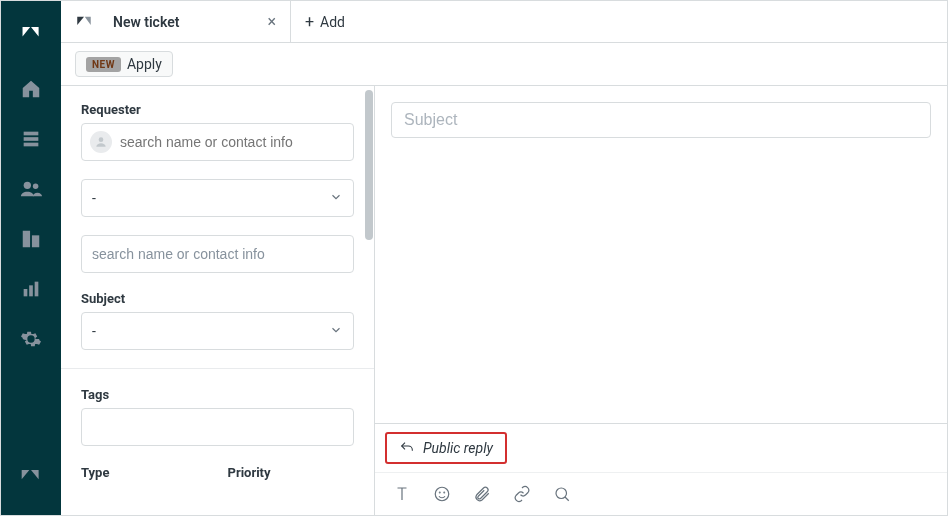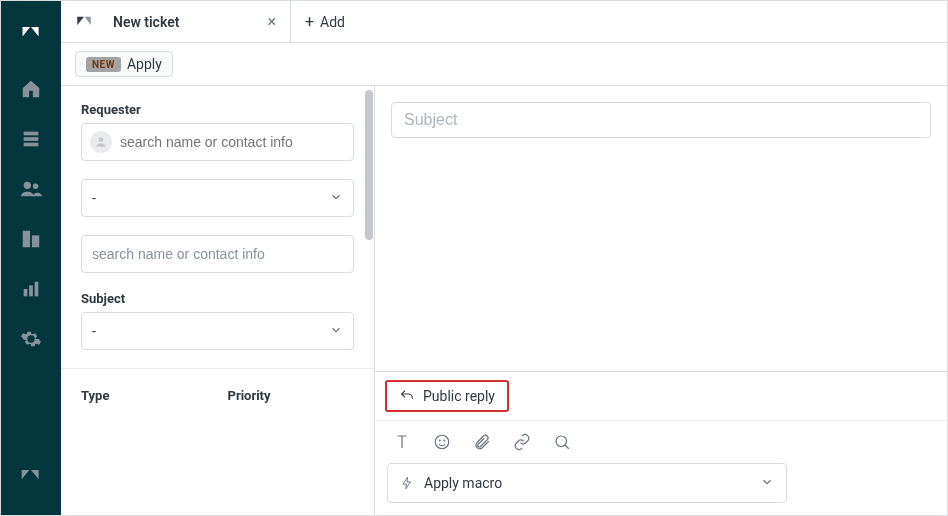--- a/index.html
+++ b/index.html
@@ -60,21 +60,21 @@
   .scroll-track { position: absolute; right: 1px; top: 4px; width: 8px; height: 150px; background: #c2c8cc; border-radius: 4px; }
 
   
   .content { flex: 1; display: flex; flex-direction: column; min-width: 0; background: #fff; }
   .subject-wrap { padding: 16px 16px 0 16px; }
   .subject-input { width: 100%; border: 1px solid #d8dcde; border-radius: 4px; height: 36px; padding: 0 12px; font-size: 16px; }
   .subject-input::placeholder { color: #adb5bd; }
   .spacer { flex: 1; }
 
   .reply-bar { border-top: 1px solid #d8dcde; border-bottom: 1px solid #eef0f1; padding: 8px 10px; }
-  .reply-chip { display: inline-flex; align-items: flex-end; gap: 8px; border: 2px solid #d32f2f; border-radius: 3px; padding: 6px 12px; cursor: pointer; }
+  .reply-chip { display: inline-flex; align-items: flex-end; gap: 8px; border: 2px solid #d32f2f; border-radius: 3px; padding: 6px 12px; cursor: pointer; font-style: italic; }
   .reply-chip svg { width: 16px; height: 16px; stroke: #2f3941; fill: none; stroke-width: 1.6; }
 
   .editor-toolbar { display: flex; gap: 22px; padding: 12px 18px; color: #68737d; }
   .editor-toolbar .tool { width: 18px; height: 18px; cursor: pointer; display: flex; align-items: center; justify-content: center; }
   .editor-toolbar svg { width: 18px; height: 18px; stroke: currentColor; fill: none; stroke-width: 1.6; }
 
   .macro-row { padding: 0 12px 12px 12px; }
   .macro-select { border: 1px solid #d8dcde; border-radius: 4px; height: 40px; display: flex; align-items: center; justify-content: space-between; padding: 0 12px; max-width: 400px; cursor: pointer; }
   .macro-left { display: flex; align-items: center; gap: 10px; }
   .macro-left svg { width: 14px; height: 16px; stroke: #68737d; fill: none; stroke-width: 1.6; }
@@ -208,20 +208,26 @@
               <span class="chevron">
                 <svg width="14" height="14" viewBox="0 0 24 24" fill="none" stroke="currentColor" stroke-width="2">
                     <polyline points="6 9 12 15 18 9"></polyline>
                   </svg>
               </span>
             </div>
           </div>
 
           <hr class="divider">
 
+          <div class="form-group">
+            <div class="form-label-row">
+              <label class="form-label">Tags</label>
+            </div>
+            <input class="text-input" type="text" style="">
+          </div>
 
           <div class="two-col">
             <div class="col">
               <label class="form-label">Type</label>
             </div>
             <div class="col">
               <label class="form-label">Priority</label>
             </div>
           </div>
         </div>
@@ -269,31 +275,16 @@
               </svg>
           </span>
           <span class="tool">
             <svg viewBox="0 0 24 24">
                 <circle cx="11" cy="11" r="7"></circle>
                 <line x1="21" y1="21" x2="16" y2="16"></line>
               </svg>
           </span>
         </div>
 
-        <div class="macro-row">
-          <div class="macro-select">
-            <span class="macro-left">
-              <svg viewBox="0 0 24 24">
-                  <path d="M13 2L5 14h6l-1 8 8-12h-6l1-8z"></path>
-                </svg>
-              <span>Apply macro</span>
-            </span>
-            <span class="chevron">
-              <svg width="14" height="14" viewBox="0 0 24 24" fill="none" stroke="#68737d" stroke-width="2">
-                  <polyline points="6 9 12 15 18 9"></polyline>
-                </svg>
-            </span>
-          </div>
-        </div>
       </section>
     </div>
   </div>
 </div>
 
 </body></html>

